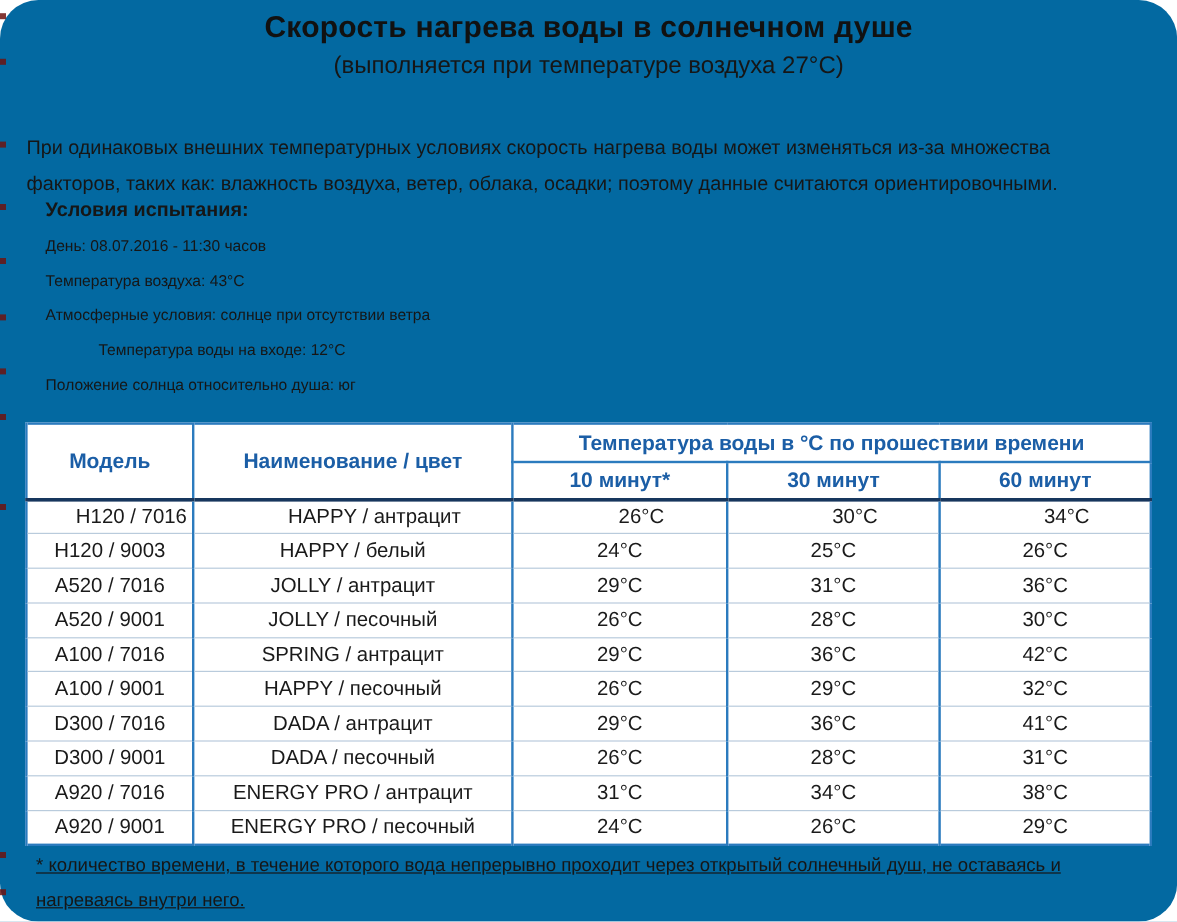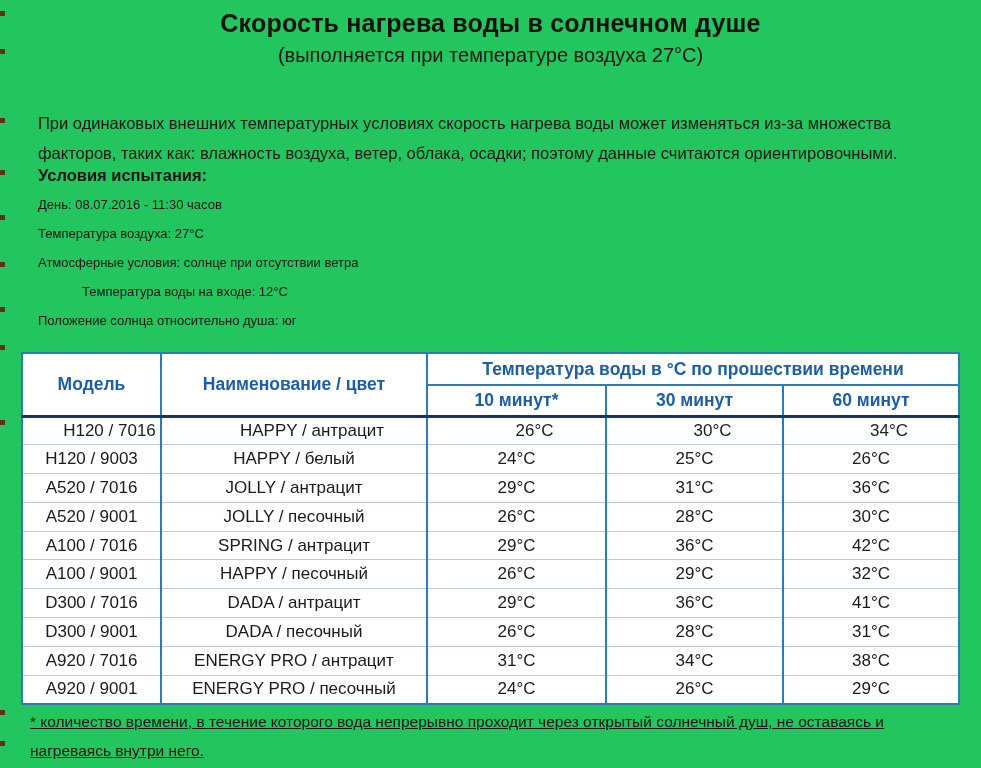--- a/index.html
+++ b/index.html
@@ -5,34 +5,34 @@
   * { margin: 0; padding: 0; box-sizing: border-box; }
   html, body { background: #ffffff; }
   body {
     font-family: "Liberation Sans", sans-serif;
     color: #1a1a1a;
     width: 981px;
     height: 768px;
     position: relative;
     overflow: hidden;
   }
-  .page { position: absolute; inset: 0; background: #22c55e; }
+  .page { position: absolute; inset: 0; background: #0369a1; border-radius: 32px; }
 
   .doc-title {
     position: absolute; top: 9px; left: 0; width: 100%;
     text-align: center; font-size: 25px; font-weight: bold; color: #111;
     letter-spacing: 0.2px;
   }
   .doc-subtitle {
     position: absolute; top: 44px; left: 0; width: 100%;
     text-align: center; font-size: 20px; color: #161616;
   }
 
   .intro-paragraph {
-    position: absolute; top: 108px; left: 38px; width: 916px;
+    position: absolute; top: 108px; left: 22px; width: 916px;
     font-size: 16.5px; line-height: 30px; color: #161616;
   }
   .conditions-heading {
     position: absolute; top: 166px; left: 38px;
     font-size: 16.5px; font-weight: bold; color: #161616;
   }
   .condition-line {
     position: absolute; left: 38px;
     font-size: 13px; color: #161616; white-space: nowrap;
   }
@@ -82,21 +82,21 @@
 
 <div class="page">
 
   <div class="doc-title">Скорость нагрева воды в солнечном душе</div>
   <div class="doc-subtitle">(выполняется при температуре воздуха 27°С)</div>
 
   <div class="intro-paragraph">При одинаковых внешних температурных условиях скорость нагрева воды может изменяться из-за множества факторов, таких как: влажность воздуха, ветер, облака, осадки; поэтому данные считаются ориентировочными.</div>
 
   <div class="conditions-heading">Условия испытания:</div>
   <div class="condition-line cond-0">День: 08.07.2016 - 11:30 часов</div>
-  <div class="condition-line cond-1">Температура воздуха: 27°С</div>
+  <div class="condition-line cond-1">Температура воздуха: 43°С</div>
   <div class="condition-line cond-2">Атмосферные условия: солнце при отсутствии ветра</div>
   <div class="condition-line cond-3">Температура воды на входе: 12°С</div>
   <div class="condition-line cond-4">Положение солнца относительно душа: юг</div>
 
   <table class="data-table">
     <colgroup>
       <col style="width:139px">
       <col style="width:266px">
       <col style="width:179px">
       <col style="width:177px">

